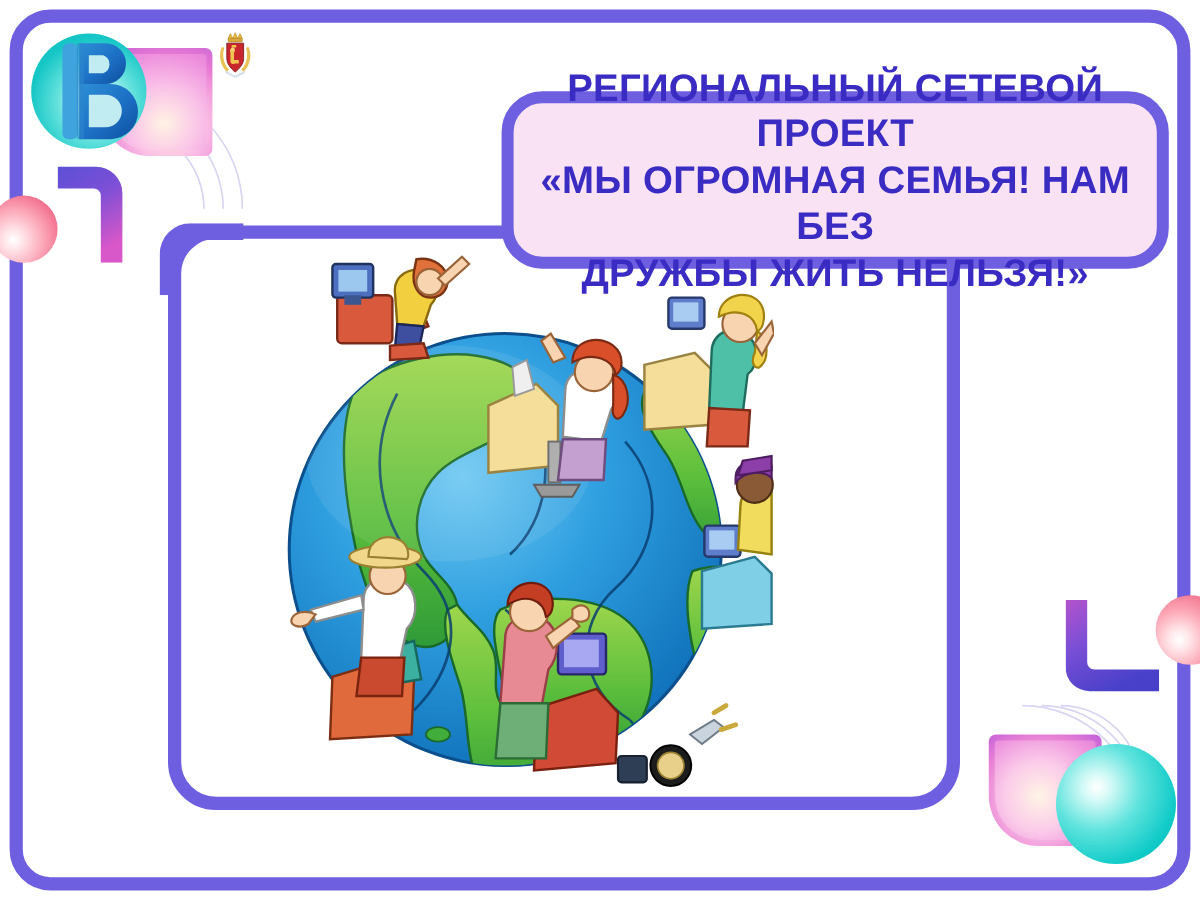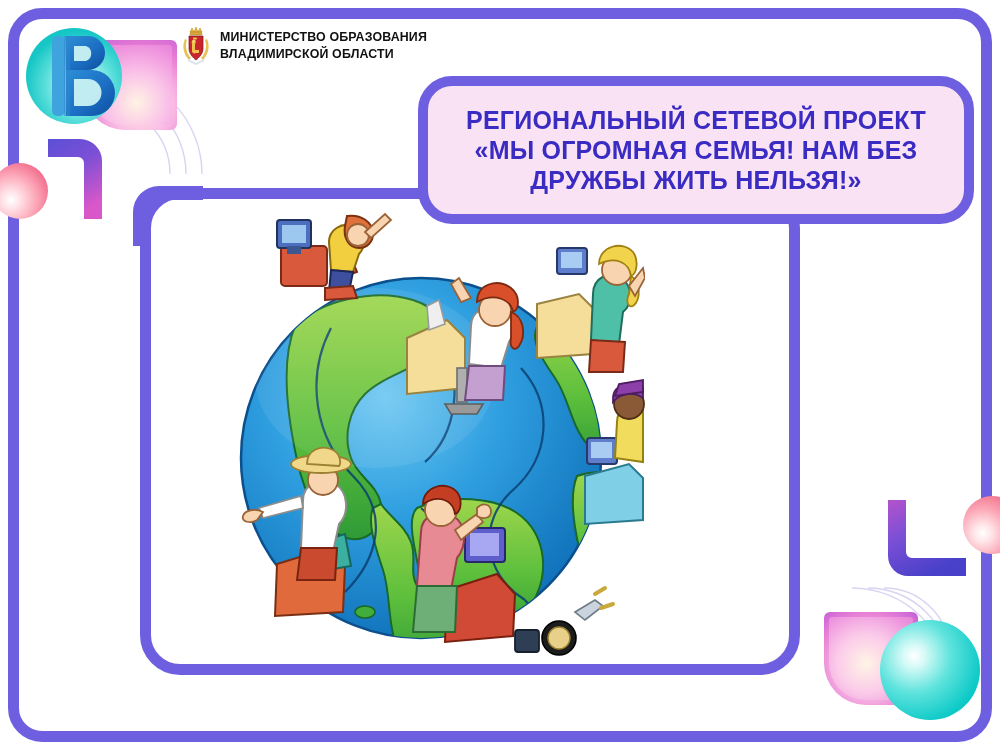--- a/index.html
+++ b/index.html
@@ -55,21 +55,21 @@
     border: 10px solid #6D5FE0;
     border-radius: 34px;
     background: #FAE2F5;
     display: flex;
     align-items: center;
     justify-content: center;
     z-index: 40;
   }
   .title-text {
     color: #3A2BC2;
-    font-size: 25px;
+    font-size: 32px;
     font-weight: bold;
     line-height: 1.2;
     text-align: center;
     letter-spacing: 0.2px;
     padding: 0 8px;
     white-space: pre-line;
   }
 
   
   .ministry {
@@ -288,22 +288,20 @@
       <path d="M26,12 C29,18 28,27 22,33 L20,31 C25,26 26,18 24,13 Z" fill="#E8C254"></path>
 
       <path d="M8,9 H22 V22 C22,28 15,33 15,33 C15,33 8,28 8,22 Z" fill="#C9252C" stroke="#7A1418" stroke-width="0.7"></path>
 
       <path d="M13,13 C11,13 10,15 11,17 L11,24 C11,26 13,27 15,26 L18,26 L18,23 L14,23 L14,17 C15,16 15,14 13,13 Z" fill="#F0C24E"></path>
       <circle cx="13" cy="14" r="1.6" fill="#F5D27A"></circle>
       <rect x="12" y="10.5" width="4" height="2" rx="0.8" fill="#F0C24E"></rect>
 
       <path d="M7,32 L15,36 L23,32 L23,34 L15,38 L7,34 Z" fill="#D8E2EC"></path>
     </svg>
-    <div class="ministry-text">МИНИСТЕРСТВО ОБРАЗОВАНИЯ
-ВЛАДИМИРСКОЙ ОБЛАСТИ</div>
   </div>
 
   <div class="inner-panel"></div>
 
   <svg class="globe-wrap" viewBox="0 0 420 460">
     <defs>
       <radialGradient id="oceanG" cx="40%" cy="33%" r="72%">
         <stop offset="0%" stop-color="#6FC9F2"></stop>
         <stop offset="45%" stop-color="#2F9FE0"></stop>
         <stop offset="100%" stop-color="#0E6FB8"></stop>

